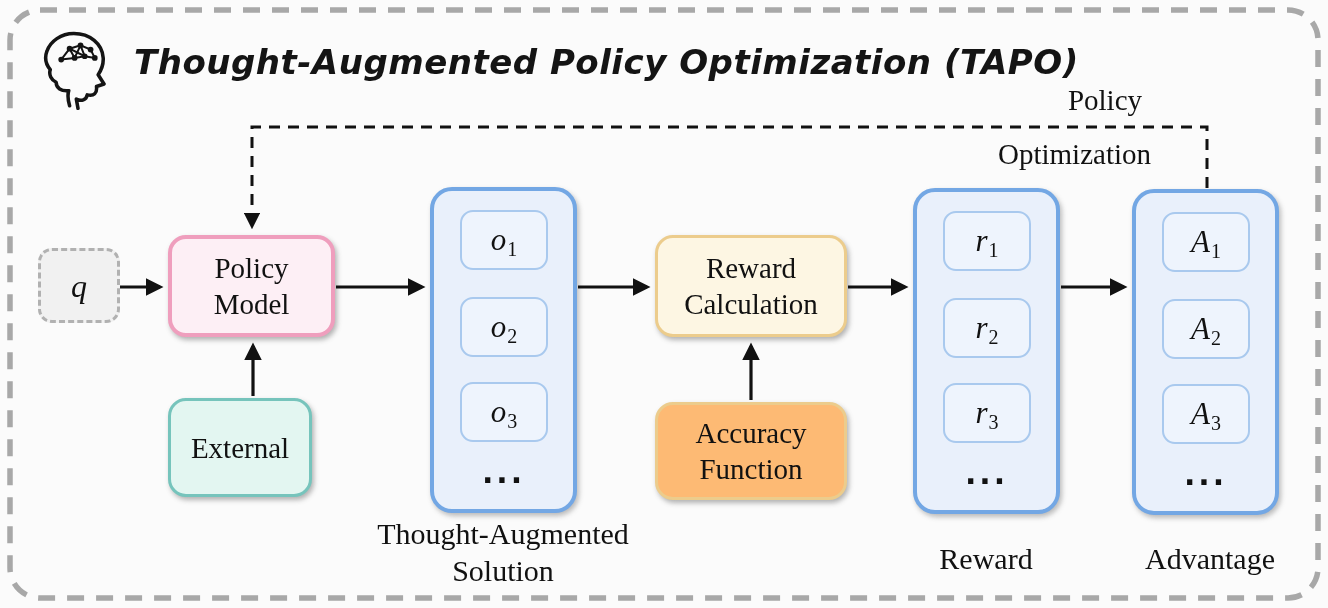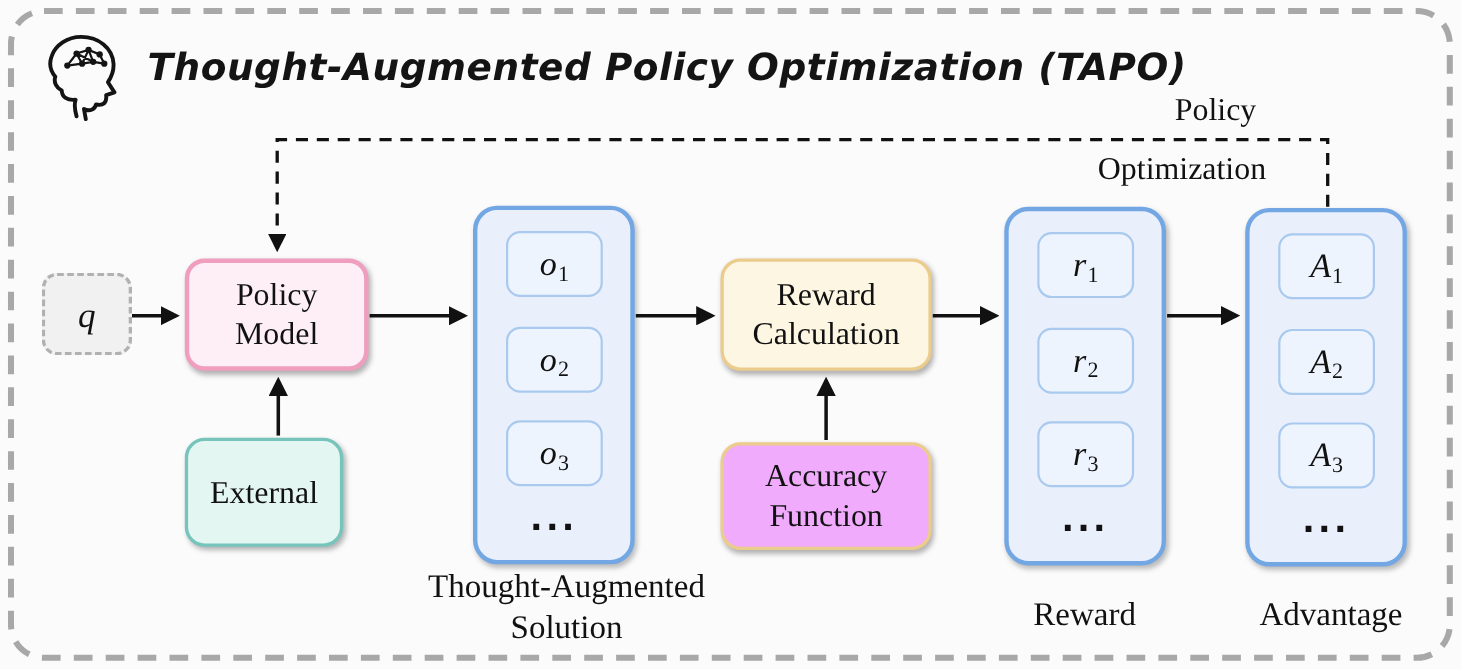--- a/index.html
+++ b/index.html
@@ -17,38 +17,38 @@
   #query-box{left:38px;top:248px;width:82px;height:75px;border-radius:14px;
              border:3px dashed #b1b1b1;background:#f1f1f1;box-shadow:none;
              font-style:italic;font-size:32px;box-sizing:border-box;}
   #policy-model{left:168px;top:235px;width:167px;height:102px;
                 border:4px solid #ef9ebd;background:#fdeff5;box-sizing:border-box;}
   #external-guidance{left:168px;top:398px;width:144px;height:99px;
                 border:3px solid #76c4bc;background:#e3f6f1;box-sizing:border-box;}
   #reward-calculation{left:655px;top:235px;width:192px;height:102px;
                 border:3px solid #eccc8c;background:#fdf6e3;box-sizing:border-box;}
   #accuracy-function{left:655px;top:402px;width:192px;height:98px;
-                border:3px solid #eccc8c;background:#f0abfc;box-sizing:border-box;}
+                border:3px solid #eccc8c;background:#fdba74;box-sizing:border-box;}
   
   .group{position:absolute;width:147px;height:326px;border-radius:22px;box-sizing:border-box;
          border:4px solid #73a7e4;background:#e9f0fb;box-shadow:2px 3px 5px rgba(90,90,90,.4);}
   #solution-group{left:430px;top:187px;}
   #reward-group{left:913px;top:188px;}
   #advantage-group{left:1132px;top:189px;}
   .gbox{position:absolute;left:50%;transform:translateX(-50%);width:88px;height:60px;
         border-radius:13px;border:2.5px solid #a9c9ee;background:#eef4fd;box-sizing:border-box;
         display:flex;align-items:center;justify-content:center;
         font-style:italic;font-size:31px;}
   .gbox .subn{font-style:normal;font-size:20px;position:relative;top:9px;left:1px;}
   .g1{top:19px}.g2{top:106px}.g3{top:191px}
   .dots{position:absolute;left:0;right:0;top:264px;text-align:center;
         font-family:"DejaVu Sans",sans-serif;font-weight:700;font-size:30px;letter-spacing:3px;color:#111;}
   
   .caption{position:absolute;text-align:center;font-size:30px;line-height:37px;color:#111;}
-  #solution-caption{left:352px;top:515px;width:326px;text-align:center;}
+  #solution-caption{left:340px;top:515px;width:326px;text-align:center;}
   #reward-caption{left:886px;top:540px;width:200px;}
   #advantage-caption{left:1105px;top:540px;width:210px;}
   #fb-label-1{left:1020px;top:84px;width:170px;position:absolute;text-align:center;font-size:29px;}
   #fb-label-2{left:998px;top:138px;width:212px;position:absolute;font-size:29px;}
   
   #wires{position:absolute;left:0;top:0;z-index:5;pointer-events:none;}
   .node, .group, .caption, #title, #brainicon, #query-box{z-index:4;}
 </style>
 </head>
 <body>

